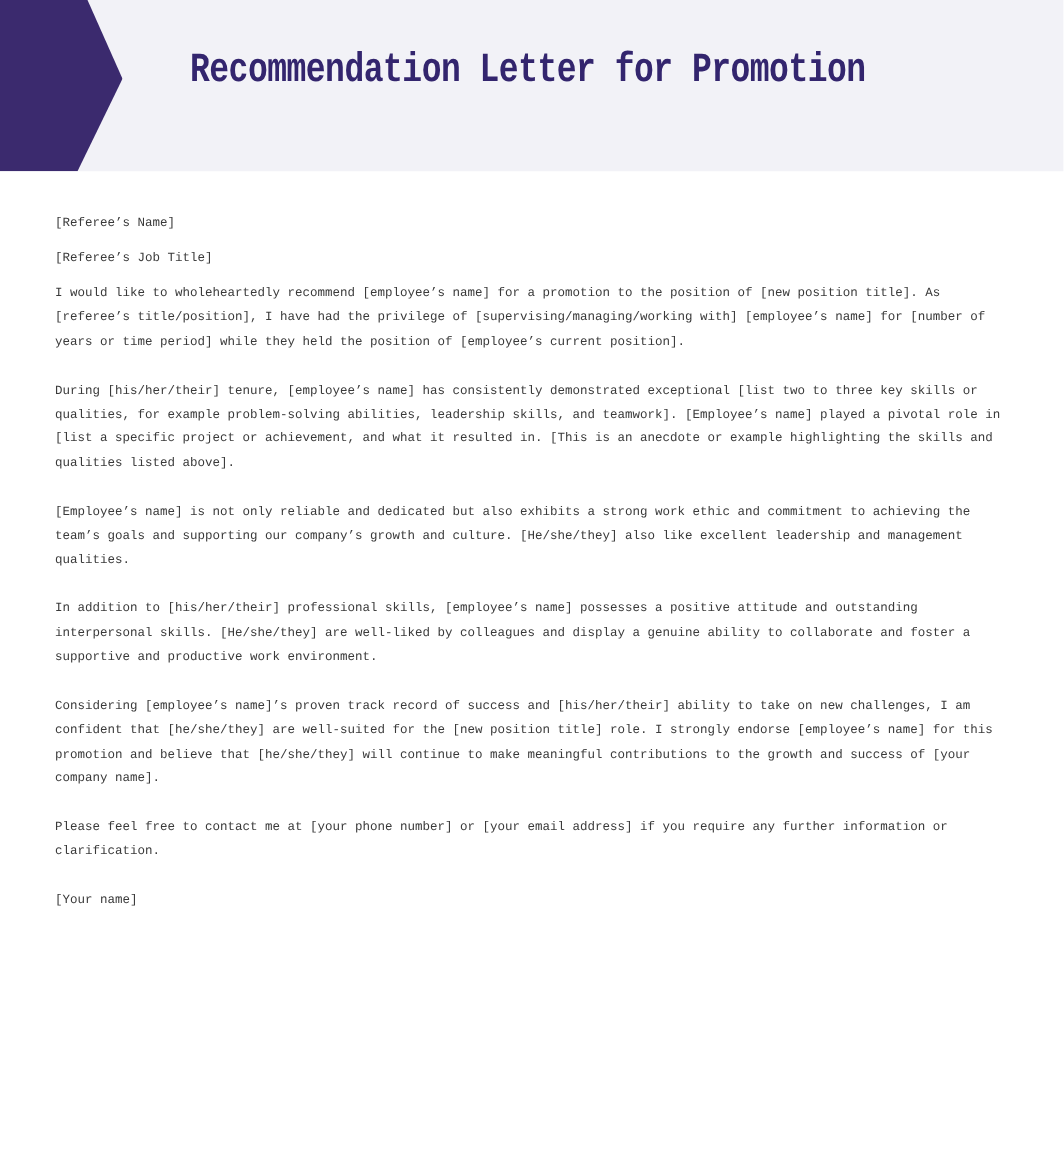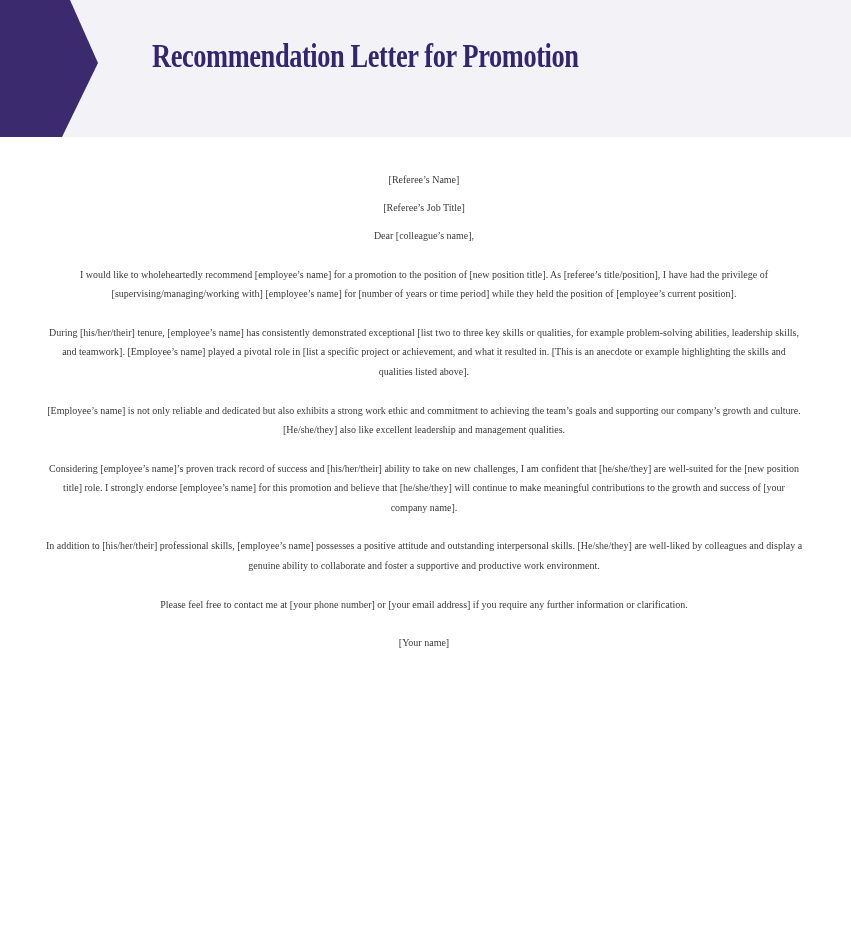--- a/index.html
+++ b/index.html
@@ -1,22 +1,21 @@
 <!DOCTYPE html>
 <html><head>
 <meta charset="utf-8">
 <style>
   html,body{margin:0;padding:0;}
   .page{
     position:relative;
     width:851px;height:939px;
     background:#ffffff;
-    font-family:Liberation Serif, serif;
+    font-family:Liberation Mono, monospace;
     overflow:hidden;
-    text-align:center;
   }
   .header{
     position:relative;
     width:851px;height:137px;
     background:#f2f2f7;
   }
   .pentagon{
     position:absolute;left:0;top:0;
     width:98px;height:137px;display:block;
   }
@@ -57,25 +56,24 @@
   </div>
 
   <div class="content">
 
     <div class="addr">
       <p>[Referee’s Name]</p>
       <p>[Referee’s Job Title]</p>
     </div>
 
 
-    <p>Dear [colleague’s name],</p>
 
     <p>I would like to wholeheartedly recommend [employee’s name] for a promotion to the position of [new position title]. As [referee’s title/position], I have had the privilege of [supervising/managing/working with] [employee’s name] for [number of years or time period] while they held the position of [employee’s current position].</p>
     <p>During [his/her/their] tenure, [employee’s name] has consistently demonstrated exceptional [list two to three key skills or qualities, for example problem-solving abilities, leadership skills, and teamwork]. [Employee’s name] played a pivotal role in [list a specific project or achievement, and what it resulted in. [This is an anecdote or example highlighting the skills and qualities listed above].</p>
     <p>[Employee’s name] is not only reliable and dedicated but also exhibits a strong work ethic and commitment to achieving the team’s goals and supporting our company’s growth and culture. [He/she/they] also like excellent leadership and management qualities.</p>
+    <p>In addition to [his/her/their] professional skills, [employee’s name] possesses a positive attitude and outstanding interpersonal skills. [He/she/they] are well-liked by colleagues and display a genuine ability to collaborate and foster a supportive and productive work environment.</p>
     <p>Considering [employee’s name]’s proven track record of success and [his/her/their] ability to take on new challenges, I am confident that [he/she/they]  are well-suited for the [new position title] role. I strongly endorse [employee’s name] for this promotion and believe that [he/she/they] will continue to make meaningful contributions to the growth and success of [your company name].</p>
-    <p>In addition to [his/her/their] professional skills, [employee’s name] possesses a positive attitude and outstanding interpersonal skills. [He/she/they] are well-liked by colleagues and display a genuine ability to collaborate and foster a supportive and productive work environment.</p>
     <p>Please feel free to contact me at [your phone number] or [your email address] if you require any further information or clarification.</p>
 
     <p>[Your name]</p>
 
   </div>
 </div>
 
 </body></html>

